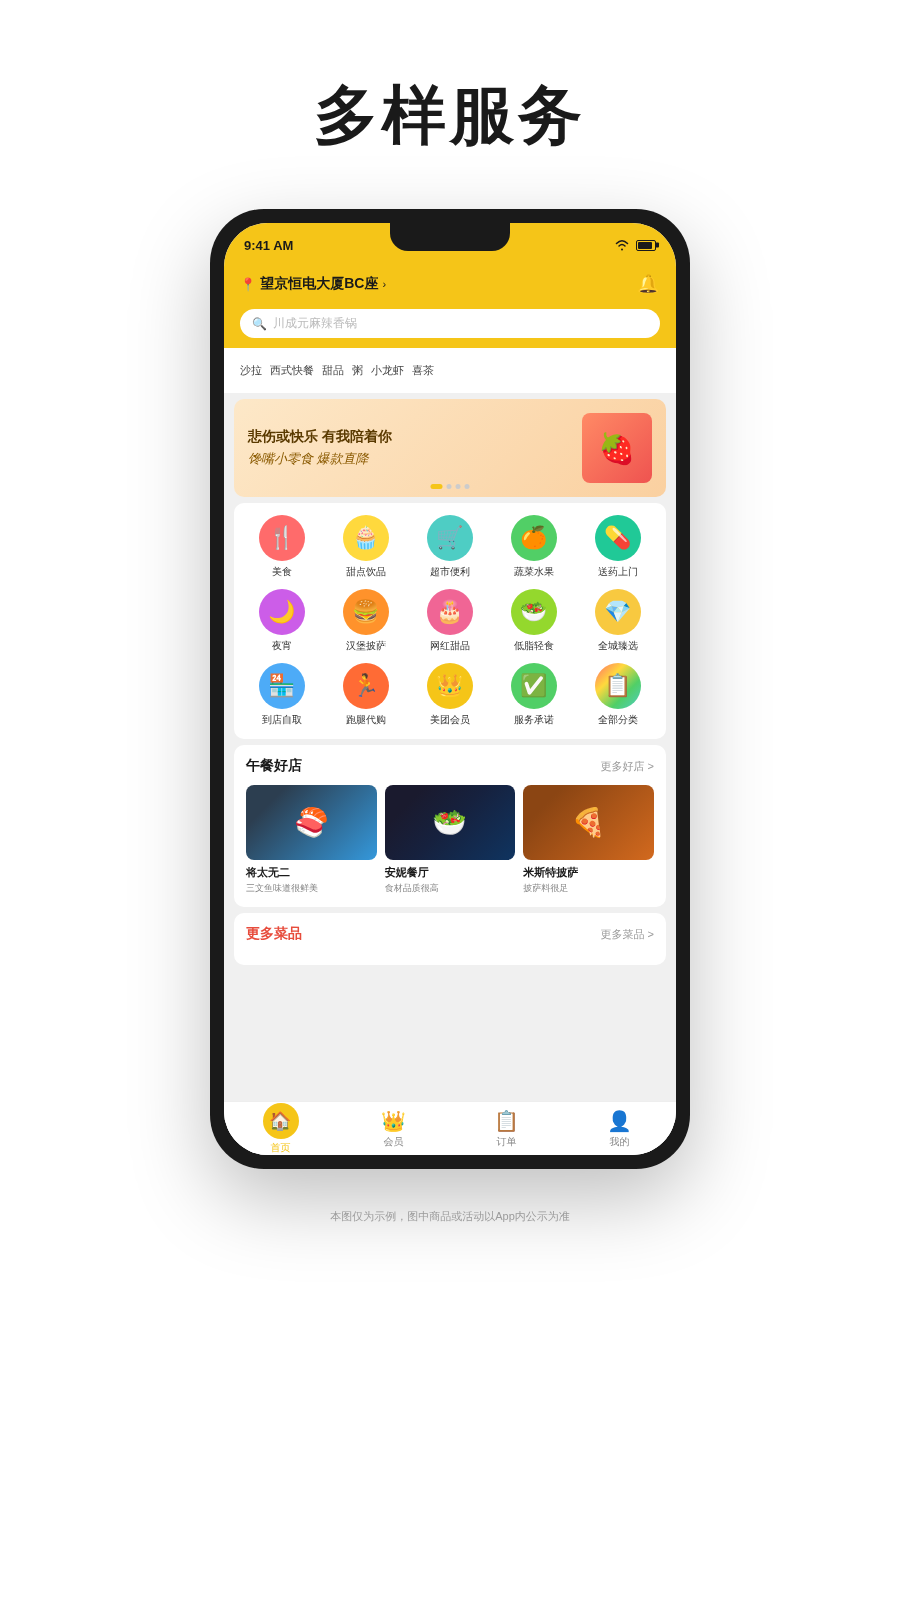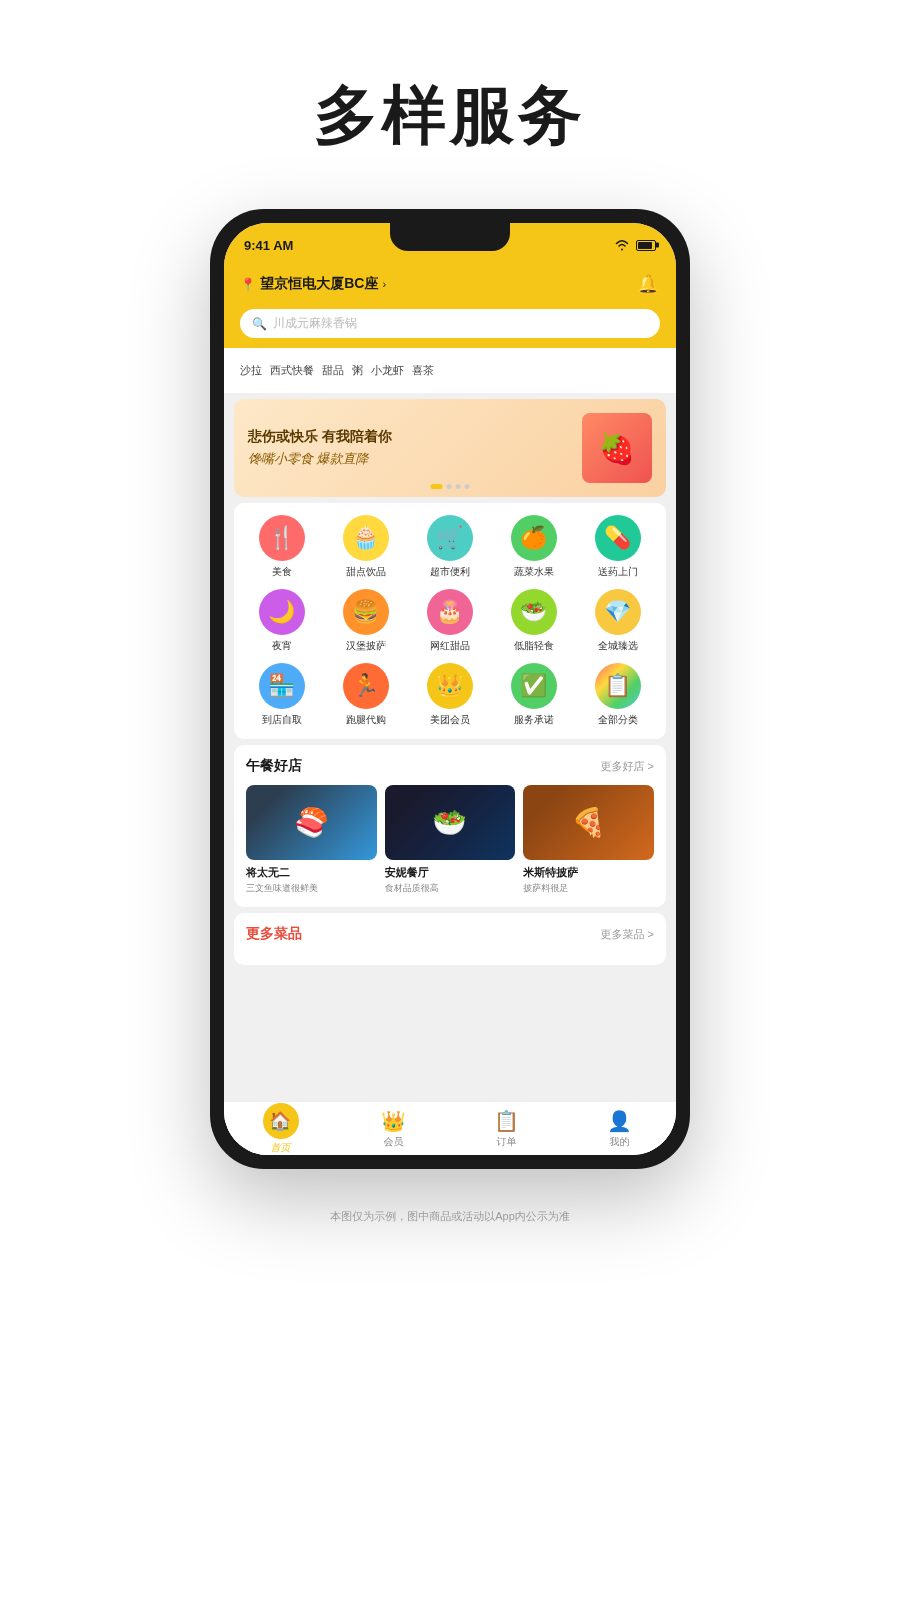--- a/index.html
+++ b/index.html
@@ -308,21 +308,21 @@
     .nav-item {
       flex: 1;
       display: flex;
       flex-direction: column;
       align-items: center;
       justify-content: center;
       gap: 2px;
     }
     .nav-icon { font-size: 20px; color: #888; }
     .nav-label { font-size: 10px; color: #888; }
-    .nav-label.active { color: #f5c518; font-style: italic; }
+    .nav-label.active { color: #f5c518; }
     .nav-active-bg {
       width: 36px;
       height: 36px;
       background: #f5c518;
       border-radius: 50%;
       display: flex;
       align-items: center;
       justify-content: center;
     }
     .nav-active-icon { font-size: 18px; color: #fff; }

